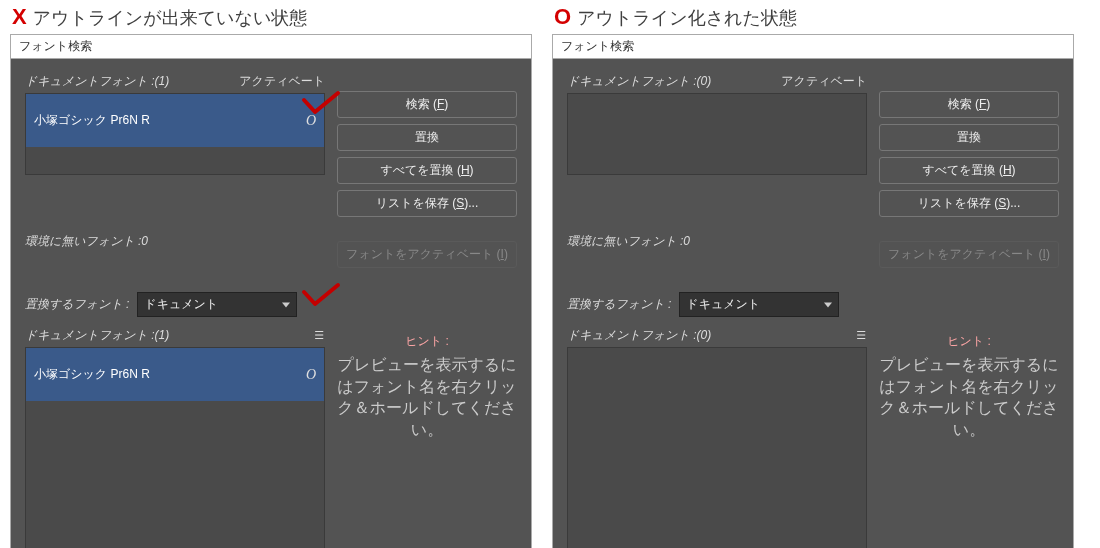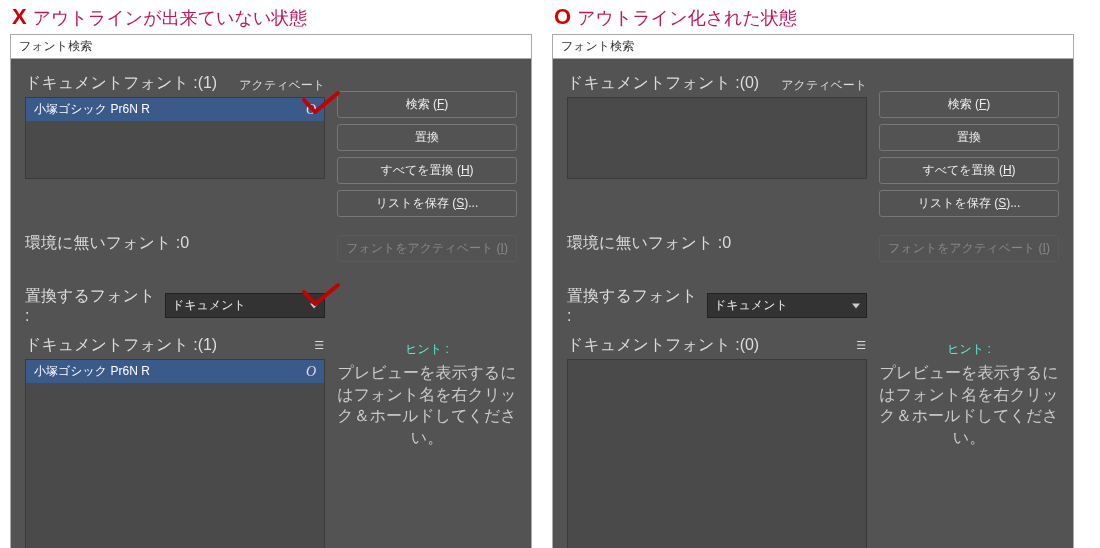--- a/index.html
+++ b/index.html
@@ -19,21 +19,21 @@
     .panel-wrap { width: 522px; }
     .caption {
       font-size: 18px;
       padding: 4px 2px 4px 2px;
       display: flex;
       align-items: baseline;
       gap: 6px;
     }
     .caption .mark-x { color: #d40000; font-weight: bold; font-size: 22px; }
     .caption .mark-o { color: #d40000; font-weight: bold; font-size: 22px; }
-    .caption .cap-text { color: #be185d; font-family: Liberation Mono, monospace; }
+    .caption .cap-text { color: #404040; font-family: Liberation Mono, monospace; }
     .window {
       border: 1px solid #aaa;
       background: #535353;
       color: #ddd;
       height: 515px;
       display: flex;
       flex-direction: column;
     }
     .titlebar {
       background: #fff;
@@ -46,40 +46,40 @@
       flex: 1;
       padding: 14px 14px 10px 14px;
       display: grid;
       grid-template-columns: 1fr 180px;
       grid-template-rows: auto auto auto auto 1fr auto;
       column-gap: 12px;
       row-gap: 6px;
     }
     .left-col { grid-column: 1; }
     .right-col { grid-column: 2; }
-    .label { color: #ddd; font-size: 16px; }
+    .label { color: #ddd; font-size: 12px; font-style: italic; }
     .row-head {
       display: flex;
       justify-content: space-between;
       align-items: end;
       margin-bottom: 3px;
     }
     .activate-label { color: #ddd; font-size: 12px; }
     .listbox {
       border: 1px solid #3a3a3a;
       background: #4a4a4a;
       height: 82px;
       overflow: hidden;
     }
     .listbox.tall { height: 208px; }
     .list-item {
       display: flex;
       justify-content: space-between;
       align-items: center;
-      padding: 3px 8px;
+      padding: 18px 8px;
       font-size: 12px;
     }
     .list-item.selected {
       background: #3a5a8a;
       color: #fff;
     }
     .font-badge {
       font-style: italic;
       font-family: serif;
       color: #bbb;
@@ -99,21 +99,21 @@
       margin-bottom: 6px;
       cursor: pointer;
     }
     .btn.disabled {
       color: #888;
       border-color: #5a5a5a;
       cursor: default;
     }
     .btn .ul { text-decoration: underline; }
     .env-row { grid-column: 1; margin-top: 4px; }
-    .activate-btn-row { grid-column: 2; margin-top: 6px; }
+    .activate-btn-row { grid-column: 2; margin-top: 12px; }
     .replace-row {
       grid-column: 1;
       display: flex;
       align-items: center;
       gap: 8px;
       margin-top: 12px;
       margin-bottom: 4px;
     }
     .select {
       flex: 0 0 160px;
@@ -129,21 +129,21 @@
       position: absolute;
       right: 6px;
       top: 50%;
       width: 0; height: 0;
       border-left: 4px solid transparent;
       border-right: 4px solid transparent;
       border-top: 5px solid #ccc;
       transform: translateY(-50%);
     }
     .hint-col { grid-column: 2; grid-row: 4 / span 2; padding-top: 6px; }
-    .hint-title { text-align: center; margin-bottom: 4px; color: #5eead4; }
+    .hint-title { text-align: center; margin-bottom: 4px; color: #fca5a5; }
     .hint-body { text-align: center; font-size: 16px; color: #ccc; line-height: 1.35; }
     .doc2-row { grid-column: 1; }
     .doc2-head {
       display: flex;
       justify-content: space-between;
       align-items: center;
       margin-bottom: 3px;
     }
     .list-icon {
       font-size: 11px;

